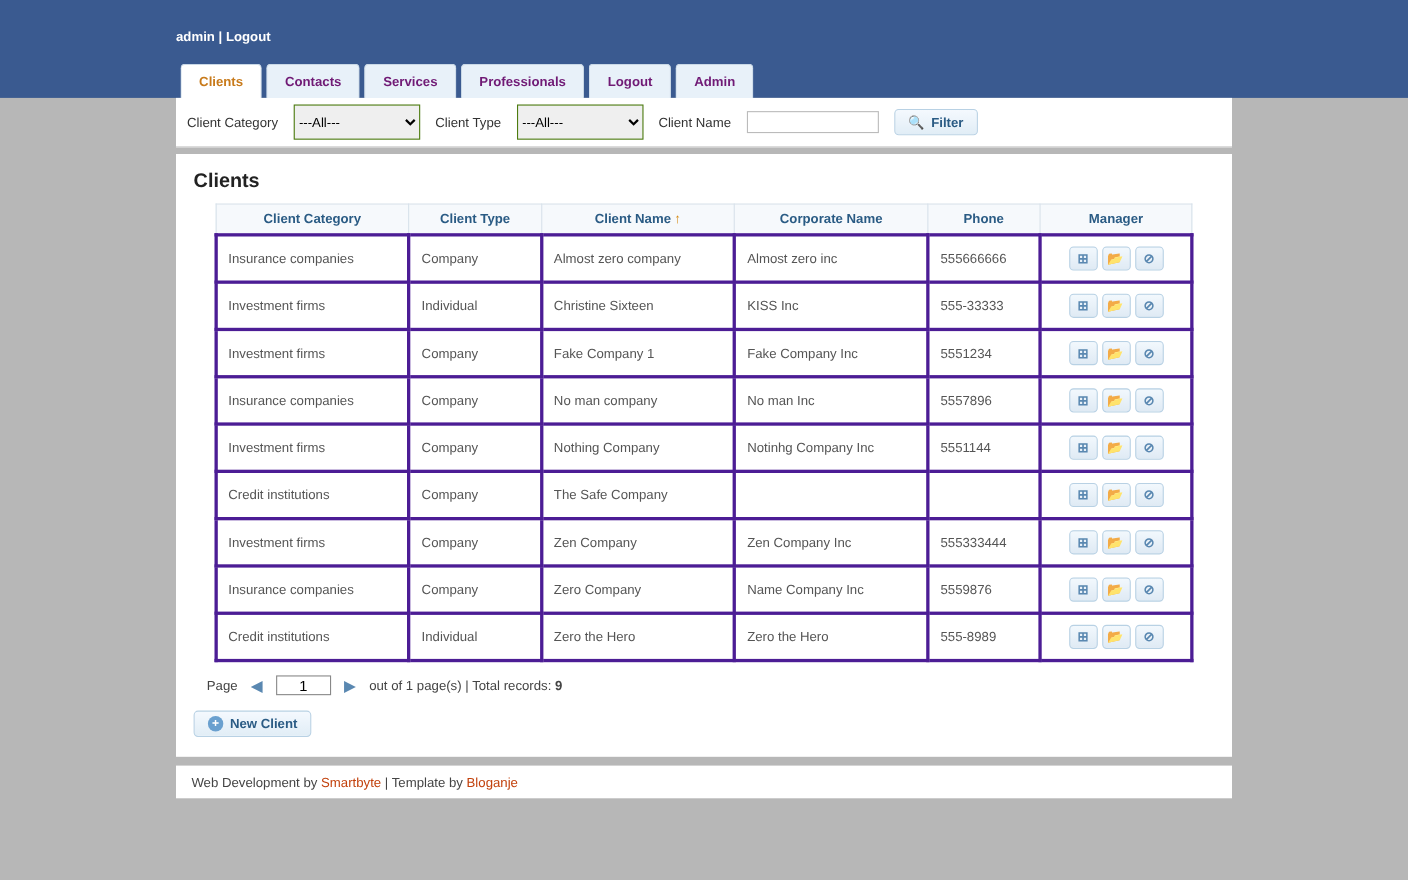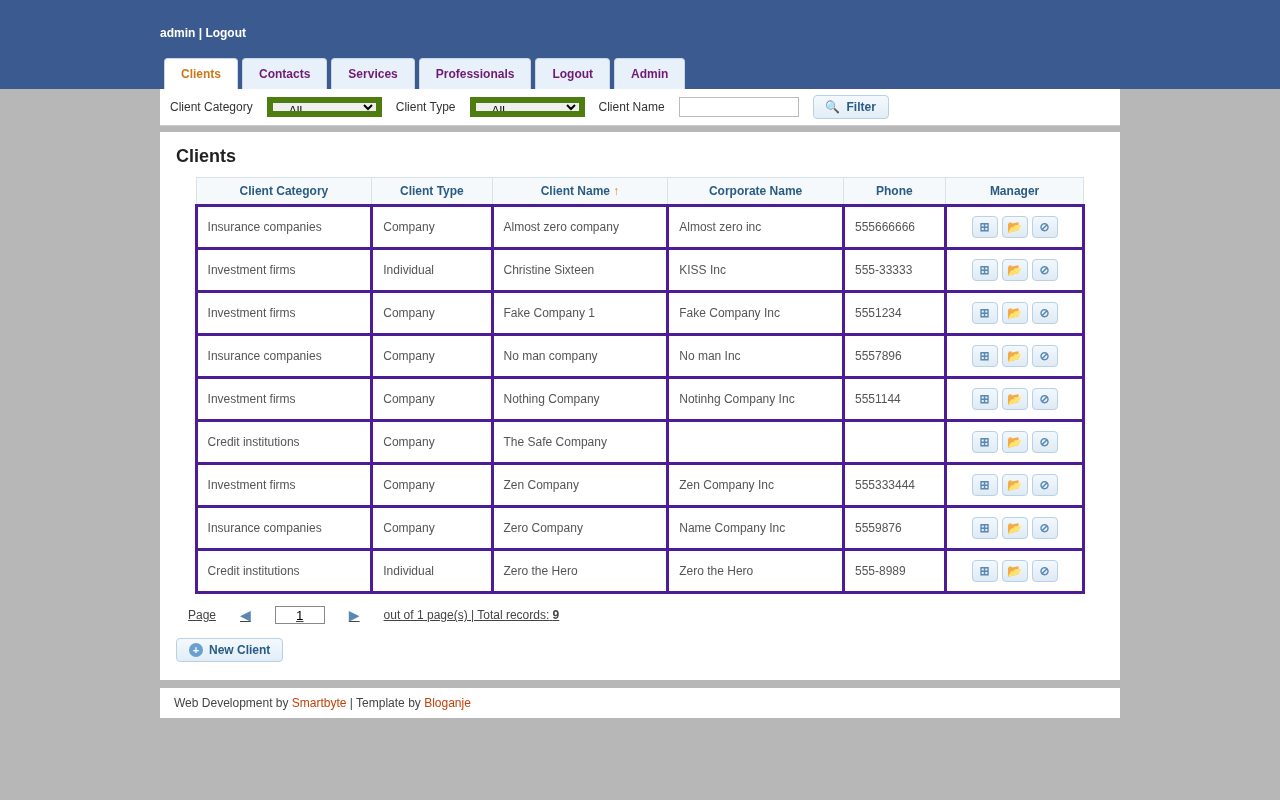--- a/index.html
+++ b/index.html
@@ -7,32 +7,32 @@
     .header { background: #3a5a90; padding: 12px 0 0 0; }
     .header-inner { max-width: 960px; margin: 0 auto; display: flex; justify-content: space-between; align-items: center; padding: 14px 0 18px 0; }
     .app-title { color: #fff; font-size: 20px; font-weight: bold; }
     .userbox { color: #fff; font-size: 12px; font-weight: bold; }
     .userbox a { color: #fff; text-decoration: none; cursor: pointer; }
     .tabs { max-width: 960px; margin: 0 auto; display: flex; gap: 4px; padding-left: 4px; }
     .tab { background: #e8f1f9; border: 1px solid #c9d8e6; border-bottom: none; border-radius: 4px 4px 0 0; padding: 8px 16px; color: #701a75; font-weight: bold; font-size: 12px; cursor: pointer; }
     .tab.active { background: #fff; color: #c87a1a; }
     .filterbar { background: #fff; max-width: 960px; margin: 0 auto; padding: 6px 10px; display: flex; align-items: center; gap: 14px; font-size: 12px; color: #333; border-bottom: 1px solid #ccc; }
     .filterbar label { font-size: 12px; }
-    .filterbar select { font-size: 12px; min-width: 115px; height: 20px; border: 6px solid #4d7c0f; }
+    .filterbar select { font-size: 12px; min-width: 115px; height: 32px; border: 1px solid #4d7c0f; }
     .filterbar input[type=text] { font-size: 12px; height: 20px; width: 120px; border: 1px solid #bbb; padding: 0 4px; }
     .btn { display: inline-flex; align-items: center; gap: 6px; background: linear-gradient(#f4f9fe,#e1edf6); border: 1px solid #b8d1e4; border-radius: 4px; padding: 4px 12px; color: #2a5b84; font-weight: bold; cursor: pointer; font-size: 12px; font-family: inherit; }
     .main { background: #fff; max-width: 960px; margin: 6px auto 0 auto; padding: 14px 16px 18px 16px; }
     .page-title { font-size: 18px; font-weight: bold; margin-bottom: 10px; color: #222; }
     table.datagrid { width: 96%; margin: 0 auto; border-collapse: collapse; }
     table.datagrid th { background: #f6f9fc; border: 1px solid #d7e1ea; padding: 6px 10px; font-size: 12px; color: #2a5b84; font-weight: bold; text-align: center; }
     table.datagrid td { border: 3px solid #4c1d95; padding: 9px 10px; font-size: 12px; color: #555; }
     .sort-icon { color: #d68b14; margin-left: 3px; font-weight: bold; }
     .actions-cell { text-align: center; white-space: nowrap; }
     .action-btn { display: inline-flex; align-items: center; justify-content: center; width: 26px; height: 22px; background: linear-gradient(#f2f8fd,#dfeaf4); border: 1px solid #b8d1e4; border-radius: 4px; margin: 0 2px; cursor: pointer; color: #5a88b1; font-size: 12px; font-weight: bold; }
-    .pager { margin: 12px 4px 14px 4px; font-size: 12px; color: #444; display: flex; align-items: center; gap: 24px; padding-left: 8px; text-decoration: underline; }
+    .pager { margin: 12px 4px 14px 4px; font-size: 12px; color: #444; display: flex; align-items: center; gap: 12px; padding-left: 8px; }
     .pager input { width: 50px; text-align: center; height: 18px; border: 1px solid #888; }
     .pnav { color: #5a88b1; cursor: pointer; font-size: 14px; }
     .footer { background: #fff; max-width: 960px; margin: 8px auto 0 auto; padding: 8px 14px; font-size: 12px; color: #444; }
     .footer a { color: #c2410c; text-decoration: none; }
     .plus-icon { display:inline-flex; width:14px; height:14px; border-radius:50%; background:#6aa0cf; color:#fff; align-items:center; justify-content:center; font-size:11px; font-weight:bold; }
     .search-icon { color:#5a88b1; font-size:12px; }
     .col-category { width: 19%; }
     .col-type { width: 13%; }
     .col-name { width: 19%; }
     .col-corp { width: 19%; }

